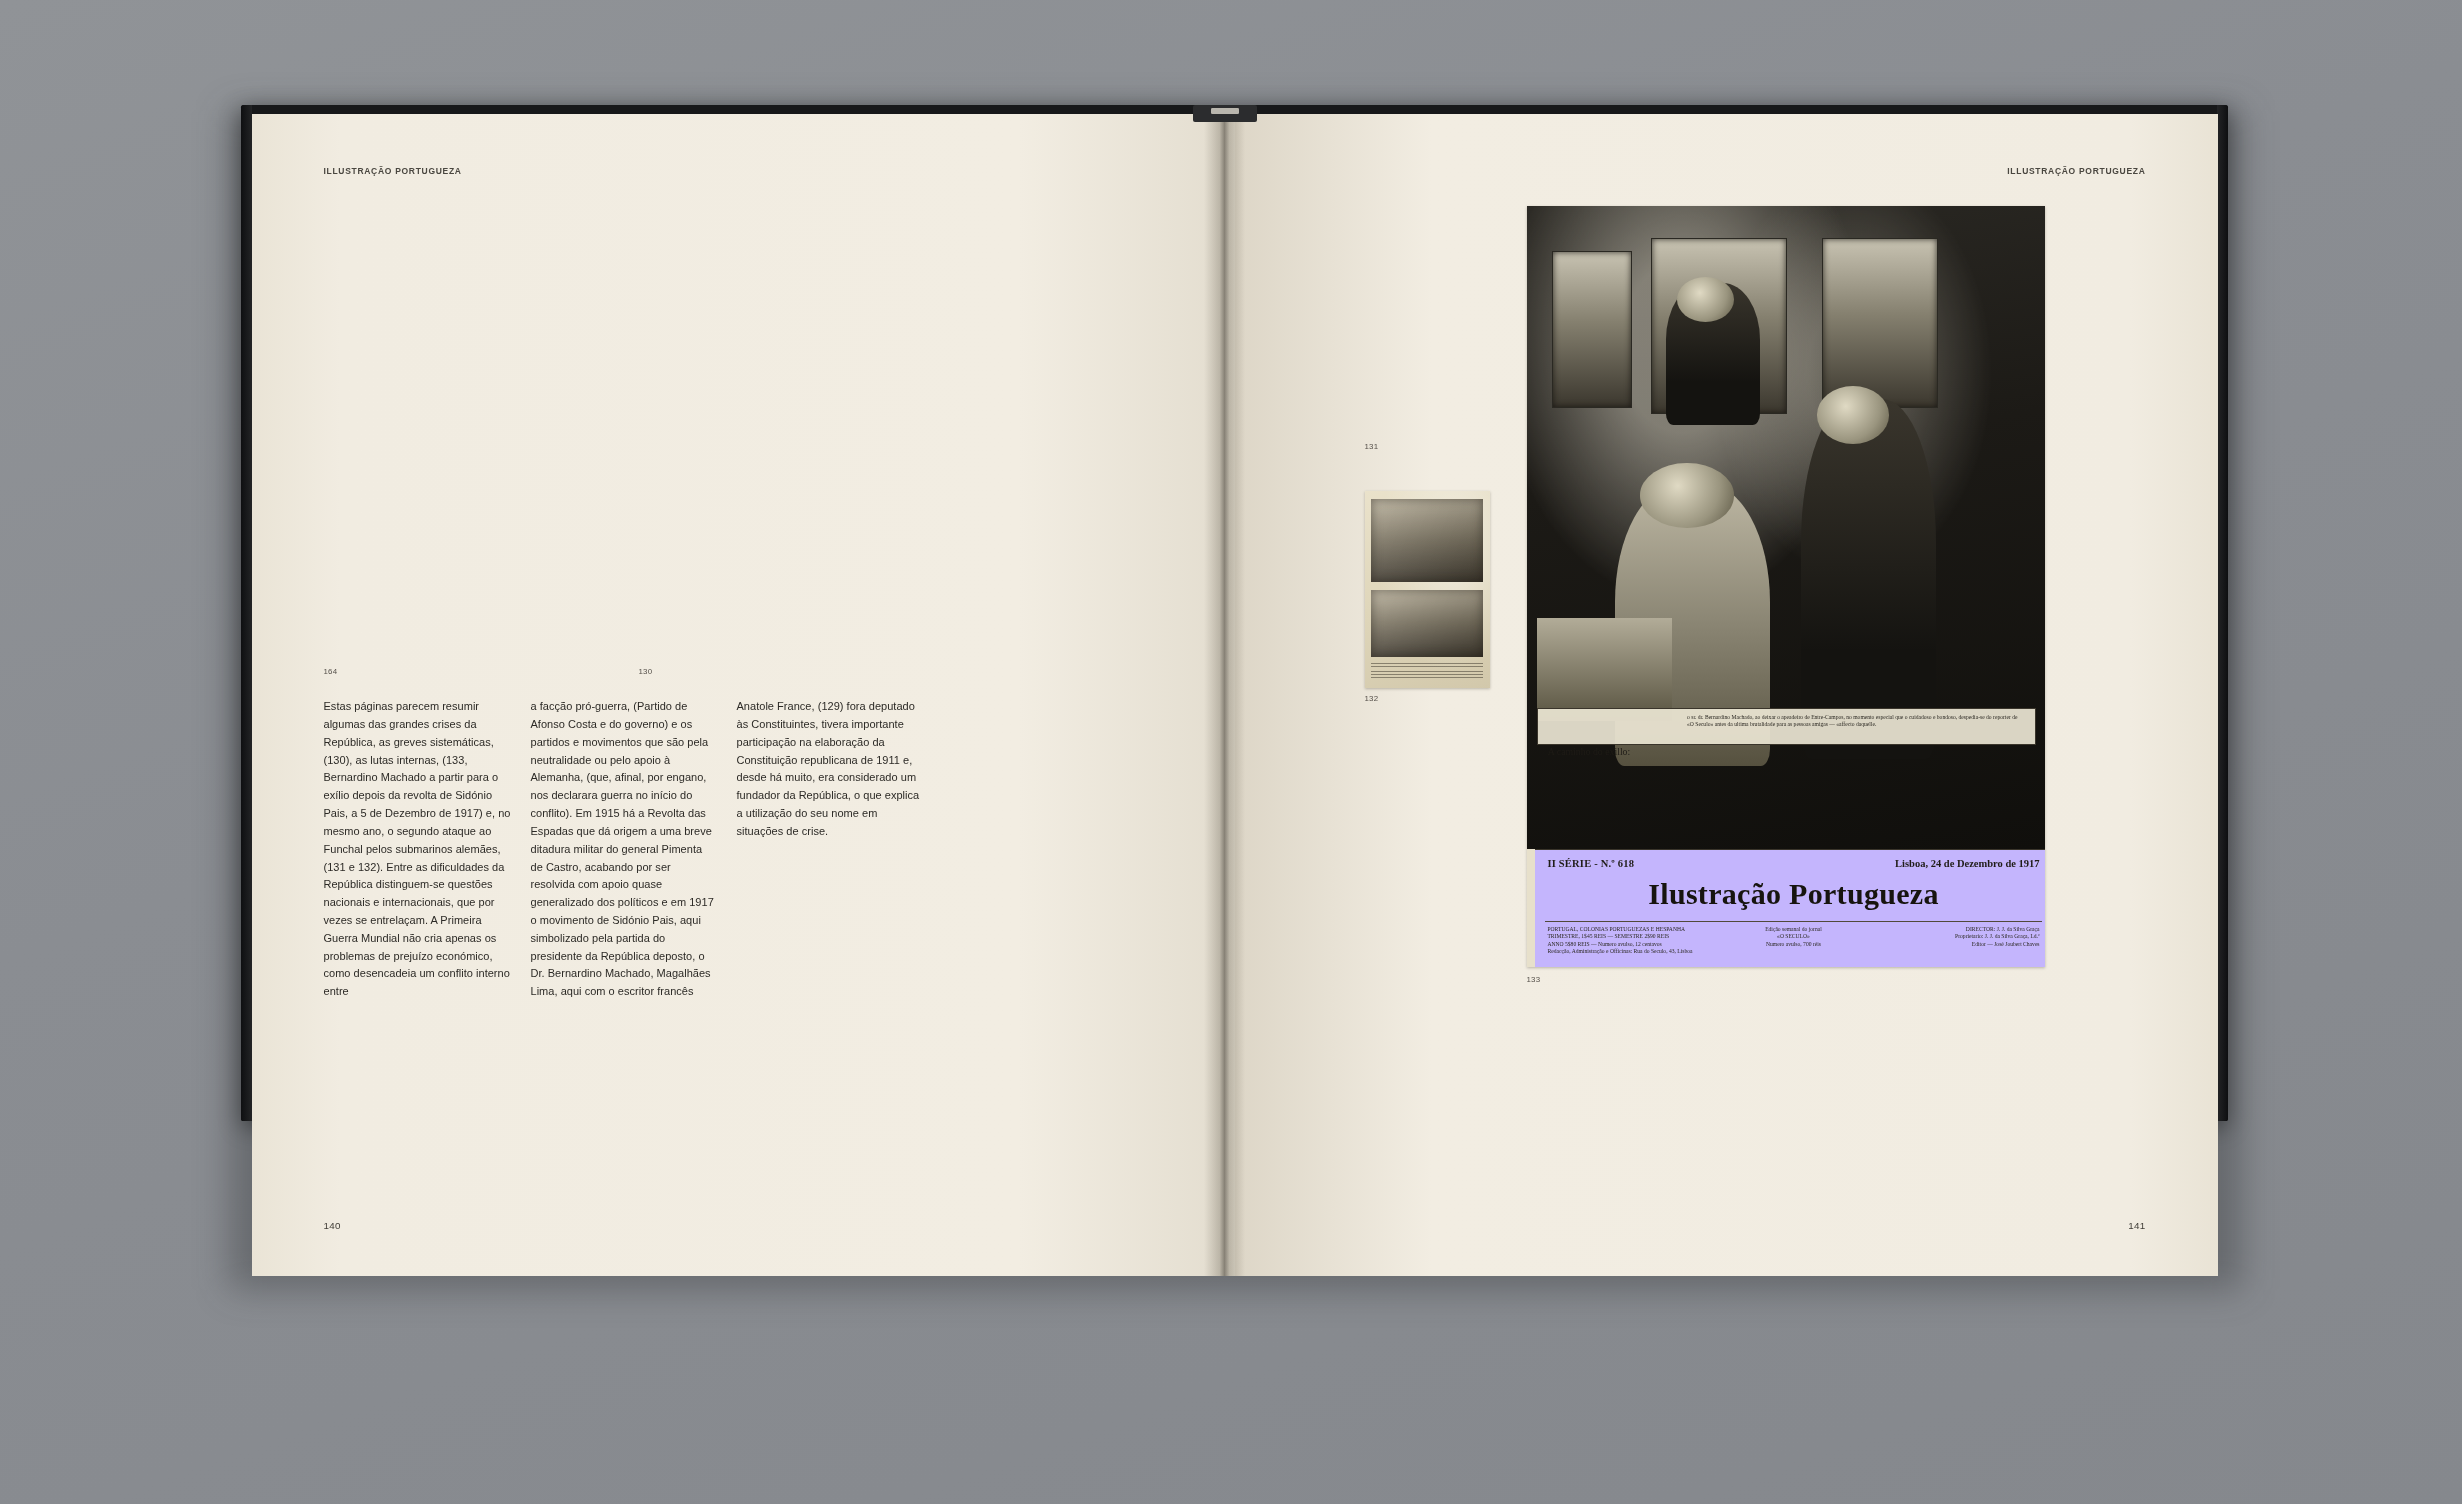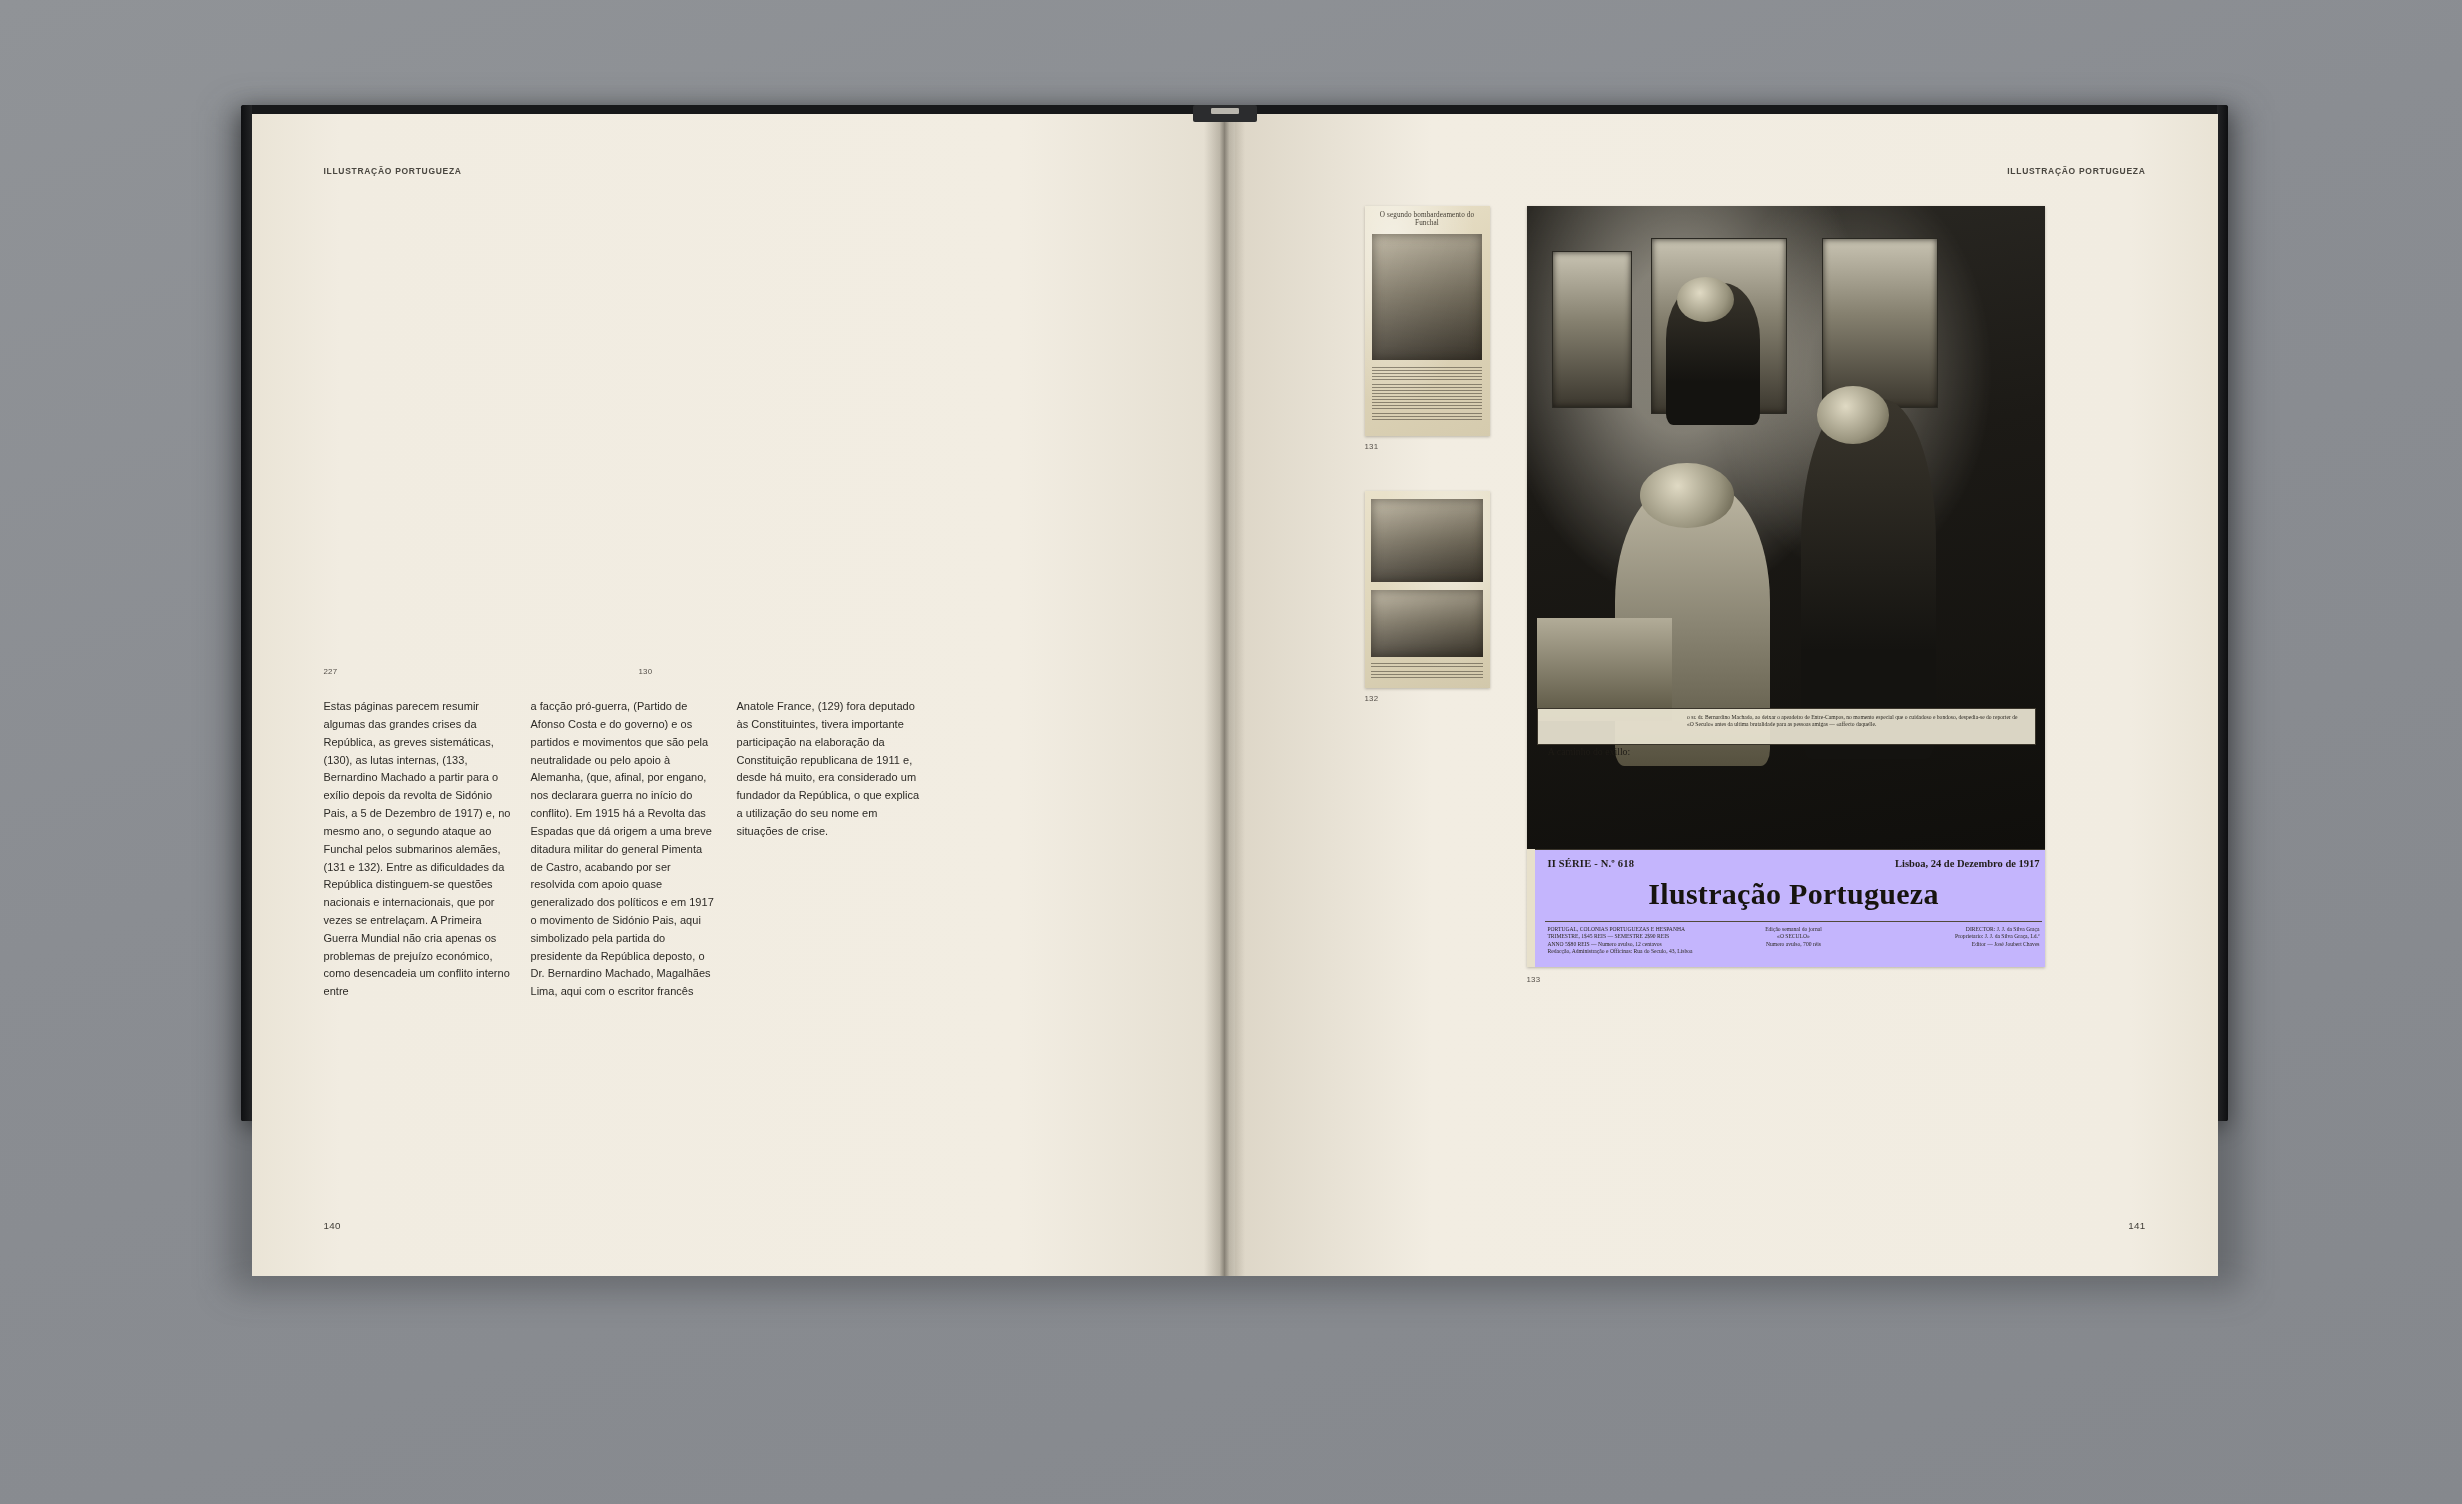--- a/index.html
+++ b/index.html
@@ -427,41 +427,35 @@
   <div class="cover"></div>
   <div class="cover-edge-l"></div>
   <div class="cover-edge-r"></div>
 
   <div class="pages">
 
     <div class="page left">
 
       <div class="runhead" style="left:72px; top:52px;">ILLUSTRAÇÃO PORTUGUEZA</div>
 
-      <div class="caption-num" style="left:72px; top:553px;">227</div>
+      <div class="caption-num" style="left:72px; top:553px;">164</div>
 
       <div class="caption-num" style="left:387px; top:553px;">130</div>
 
       <div class="bodycol" style="left:72px; top:584px; width:187px;">Estas páginas parecem resumir algumas das grandes crises da República, as greves sistemáticas, (130), as lutas internas, (133, Bernardino Machado a partir para o exílio depois da revolta de Sidónio Pais, a 5 de Dezembro de 1917) e, no mesmo ano, o segundo ataque ao Funchal pelos submarinos alemães, (131 e 132). Entre as dificuldades da República distinguem-se questões nacionais e internacionais, que por vezes se entrelaçam. A Primeira Guerra Mundial não cria apenas os problemas de prejuízo económico, como desencadeia um conflito interno entre</div>
       <div class="bodycol" style="left:279px; top:584px; width:187px;">a facção pró-guerra, (Partido de Afonso Costa e do governo) e os partidos e movimentos que são pela neutralidade ou pelo apoio à Alemanha, (que, afinal, por engano, nos declarara guerra no início do conflito). Em 1915 há a Revolta das Espadas que dá origem a uma breve ditadura militar do general Pimenta de Castro, acabando por ser resolvida com apoio quase generalizado dos políticos e em 1917 o movimento de Sidónio Pais, aqui simbolizado pela partida do presidente da República deposto, o Dr. Bernardino Machado, Magalhães Lima, aqui com o escritor francês</div>
       <div class="bodycol" style="left:485px; top:584px; width:187px;">Anatole France, (129) fora deputado às Constituintes, tivera importante participação na elaboração da Constituição republicana de 1911 e, desde há muito, era considerado um fundador da República, o que explica a utilização do seu nome em situações de crise.</div>
 
       <div class="folio" style="left:72px; bottom:45px;">140</div>
     </div>
 
     <div class="page right">
 
       <div class="runhead" style="right:72px; top:52px;">ILLUSTRAÇÃO PORTUGUEZA</div>
 
-      <div class="plate aged" style="left:130px; top:92px; width:125px; height:230px;">
-        <div class="small-cap">O segundo bombardeamento do Funchal</div>
-        <div class="ruin" style="left:6%; top:12%; width:88%; height:55%;"></div>
-        <div style="position:absolute; left:6%; top:70%; width:88%; height:24%;
-                    background:repeating-linear-gradient(180deg, rgba(56,50,40,0.5) 0 0.9px, rgba(0,0,0,0) 0.9px 2.9px);"></div>
-      </div>
       <div class="caption-num" style="left:130px; top:328px;">131</div>
 
       <div class="plate aged2" style="left:130px; top:377px; width:125px; height:197px;">
         <div class="ruin" style="left:5%; top:4%; width:90%; height:42%;"></div>
         <div class="ruin" style="left:5%; top:50%; width:90%; height:34%;"></div>
         <div style="position:absolute; left:5%; top:87%; width:90%; height:9%;
                     background:repeating-linear-gradient(180deg, rgba(56,50,40,0.5) 0 0.8px, rgba(0,0,0,0) 0.8px 2.8px);"></div>
       </div>
       <div class="caption-num" style="left:130px; top:580px;">132</div>
 

